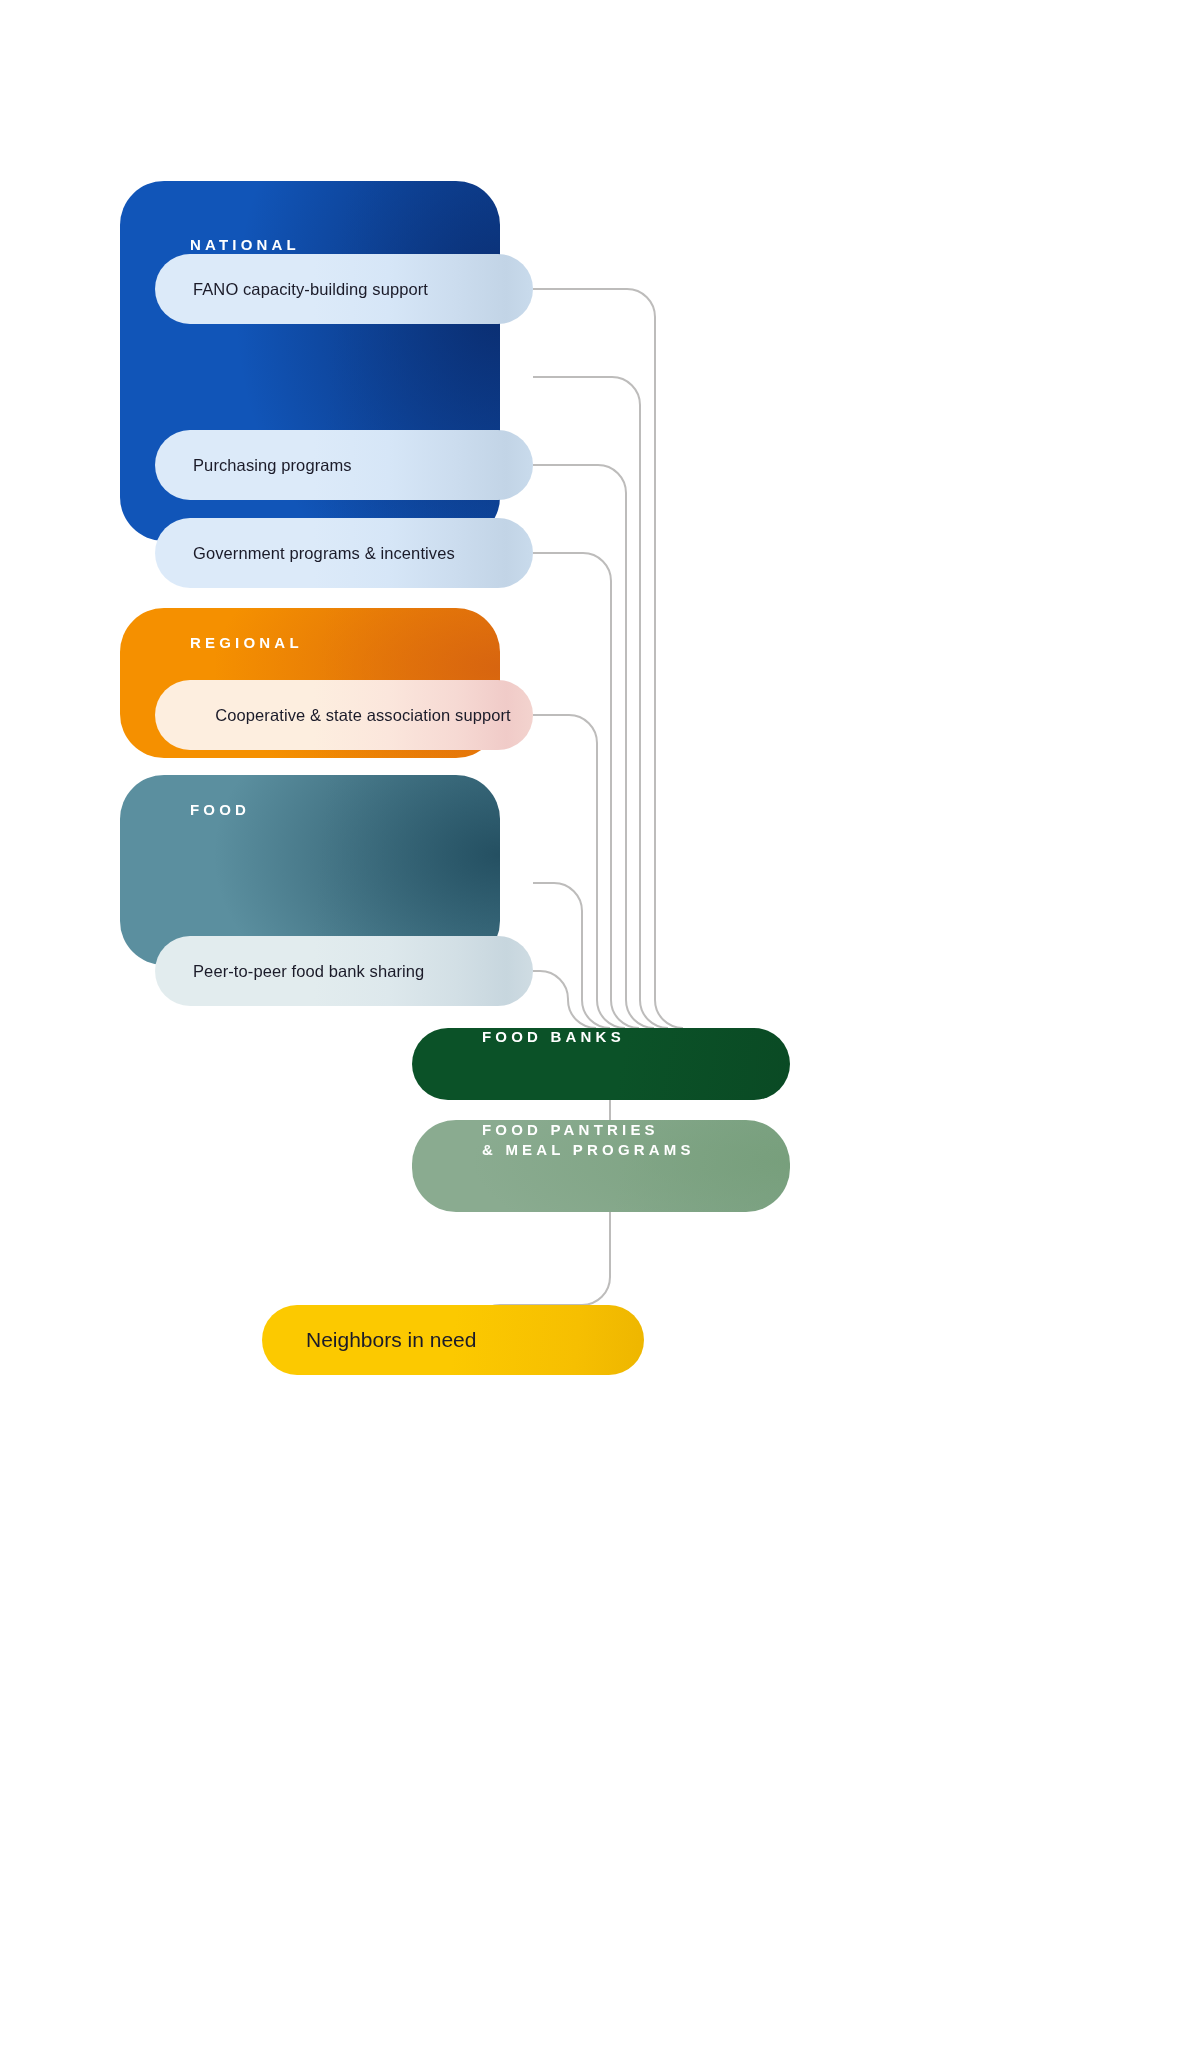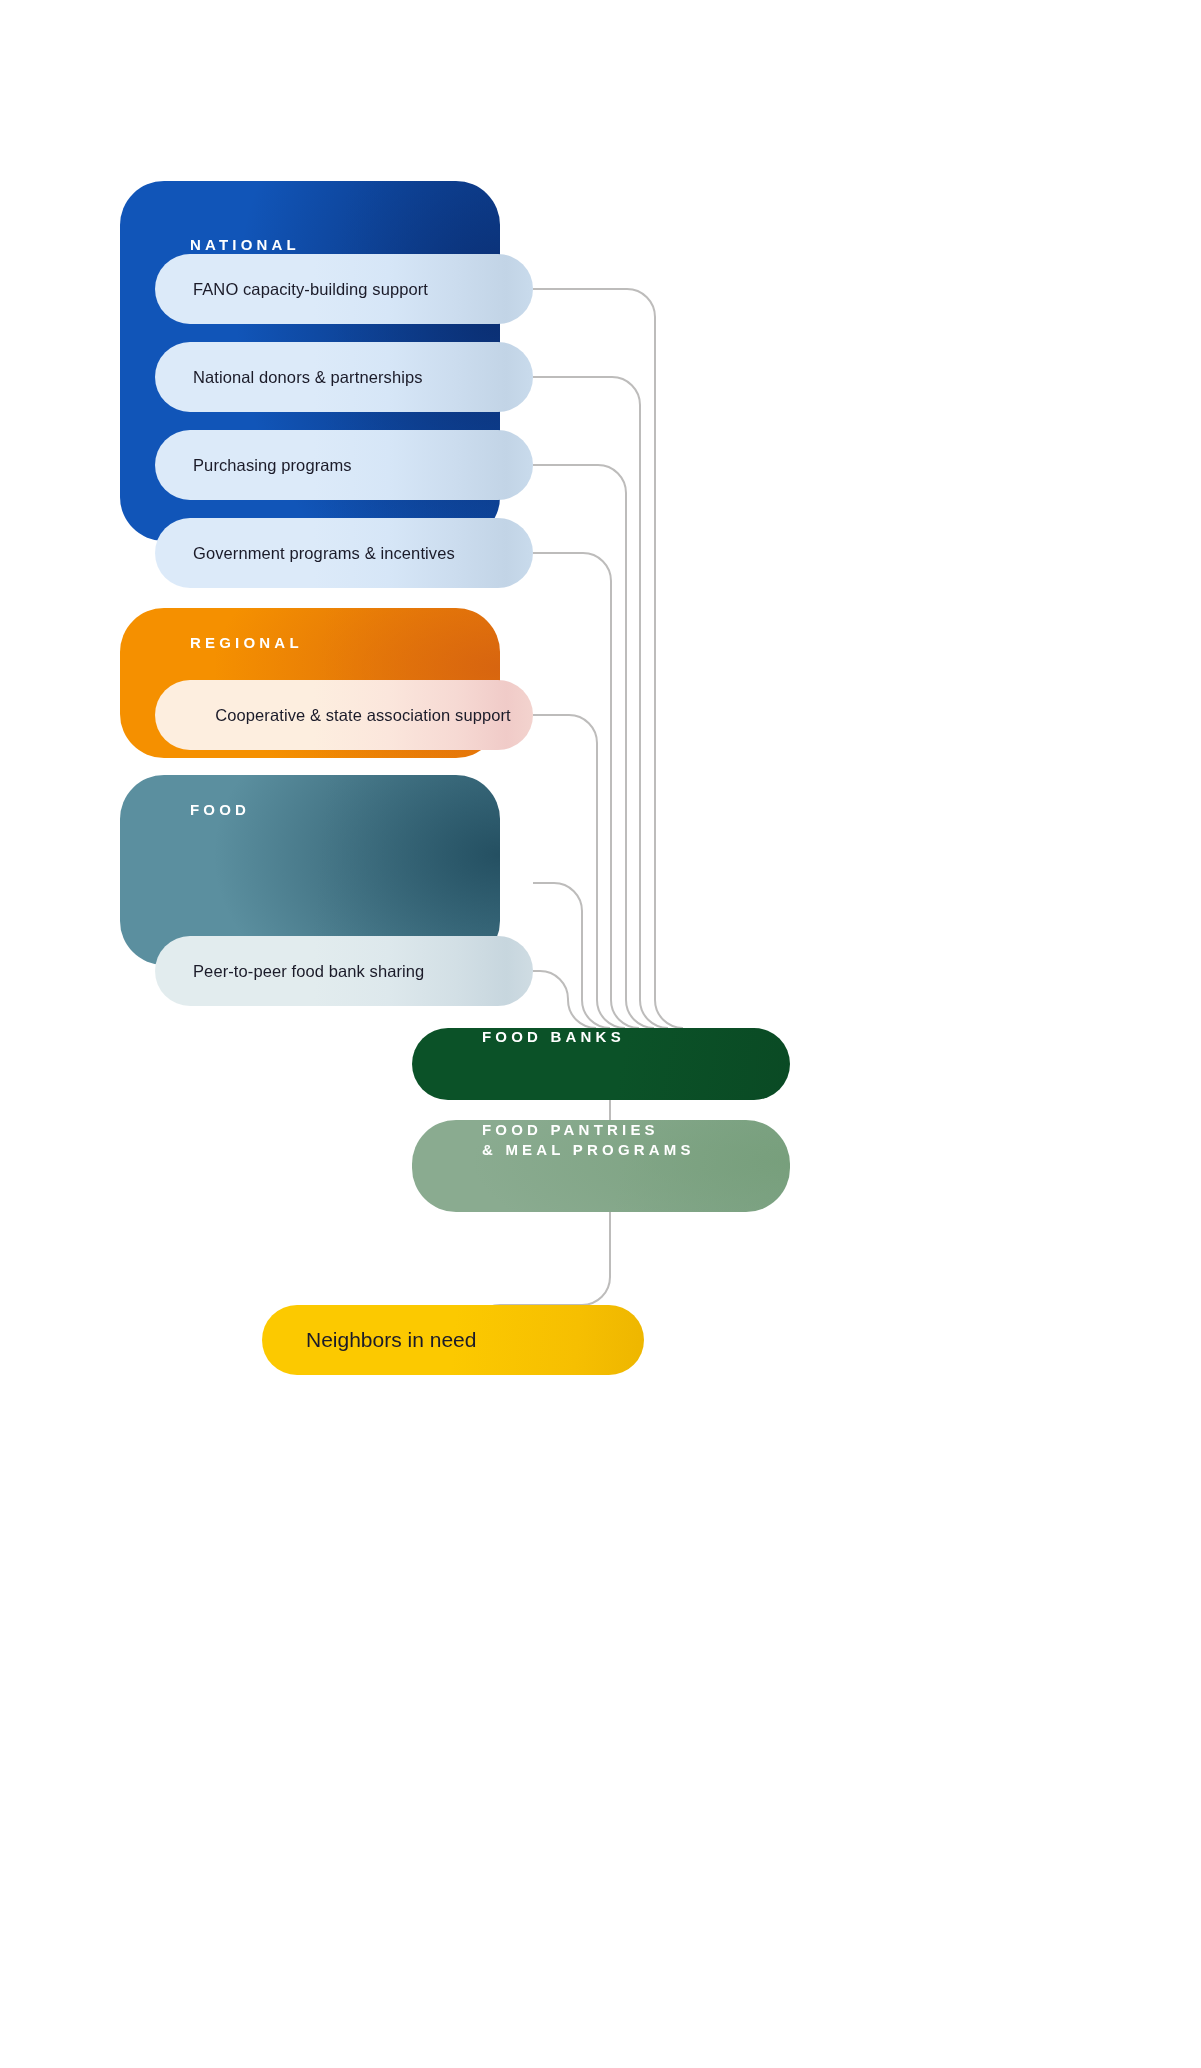--- a/index.html
+++ b/index.html
@@ -173,23 +173,20 @@
     <path d="M610,1212 V1277 A28,28 0 0 1 582,1305 H500 A28,28 0 0 0 472,1333 V1340"></path>
   </svg>
 
   <div class="tier tier-national">
     <span class="tier-label" style="left:70px; top:27px;margin-top:28px;">NATIONAL</span>
   </div>
 
   <div class="pill pill-blue" style="top:254px;">
     <span>FANO capacity-building support</span>
   </div>
-  <div class="pill pill-blue" style="top:342px;">
-    <span>National donors &amp; partnerships</span>
-  </div>
   <div class="pill pill-blue" style="top:430px;">
     <span>Purchasing programs</span>
   </div>
   <div class="pill pill-blue" style="top:518px;">
     <span>Government programs &amp; incentives</span>
   </div>
 
   <div class="tier tier-regional">
     <span class="tier-label" style="left:70px; top:26px;">REGIONAL</span>
   </div>

